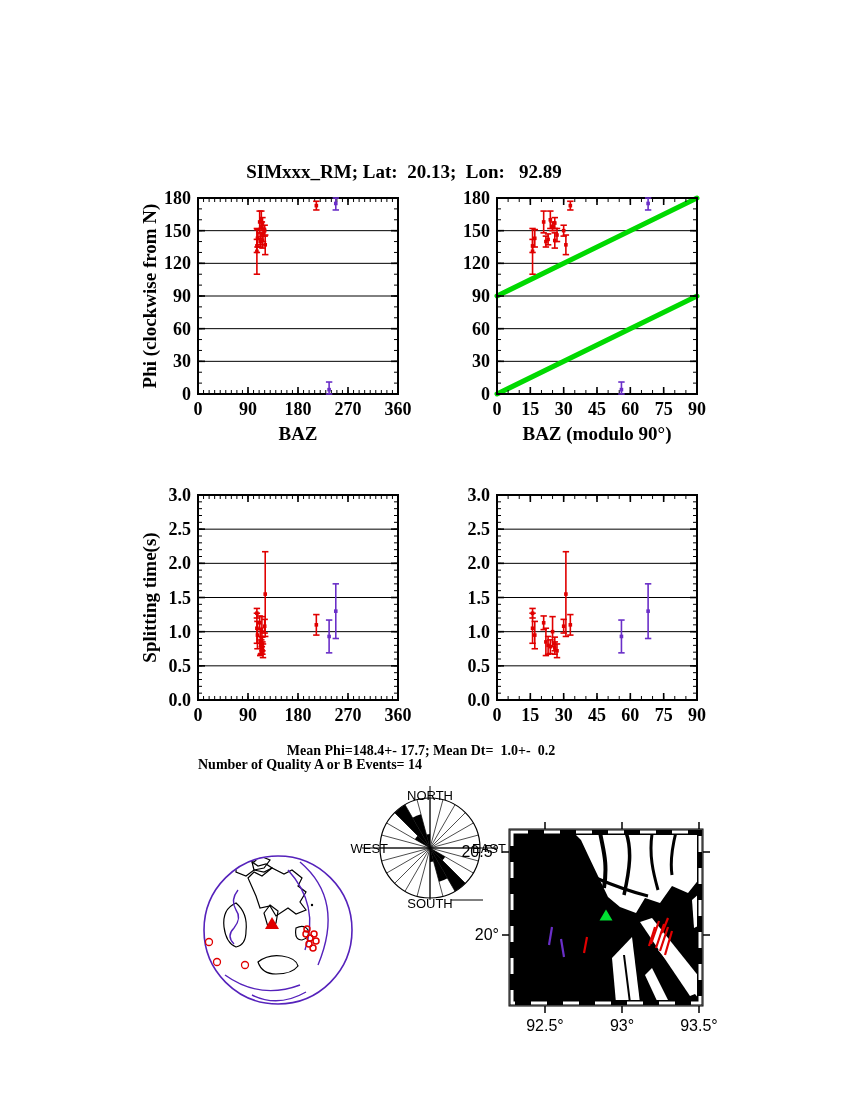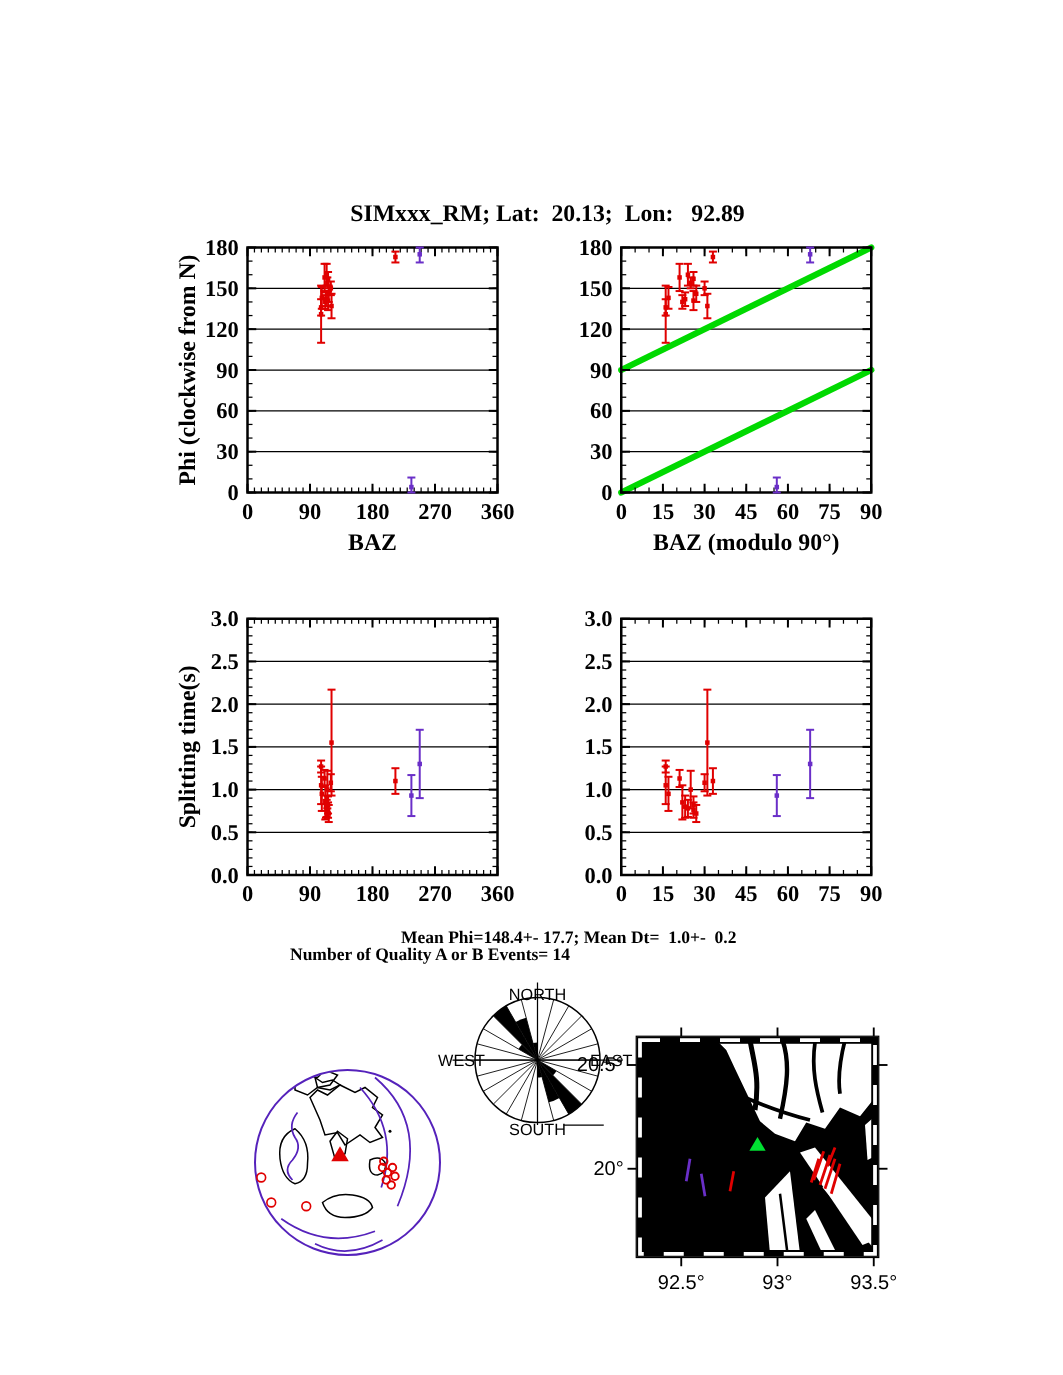--- a/index.html
+++ b/index.html
@@ -1,17 +1,17 @@
 <!DOCTYPE html>
 <html><head>
 <meta charset="utf-8">
 <style>
   html,body{margin:0;padding:0;background:#fff;}
   .page{position:relative;width:850px;height:1100px;background:#ffffff;overflow:hidden;}
-  .serifb{font-family:"Liberation Serif","DejaVu Serif",serif;font-weight:bold;color:#000;padding-left:34px;}
+  .serifb{font-family:"Liberation Serif","DejaVu Serif",serif;font-weight:bold;color:#000;}
   .title{position:absolute;top:161px;left:0;width:808px;text-align:center;font-size:19px;white-space:pre;}
   .sum1{position:absolute;top:743px;left:0;width:842px;text-align:center;font-size:14px;white-space:pre;}
   .sum2{position:absolute;top:757px;left:198px;font-size:14px;white-space:pre;}
   svg{position:absolute;top:0;left:0;}
   text{user-select:none;}
 </style>
 </head>
 <body>
 
 <div class="page">

